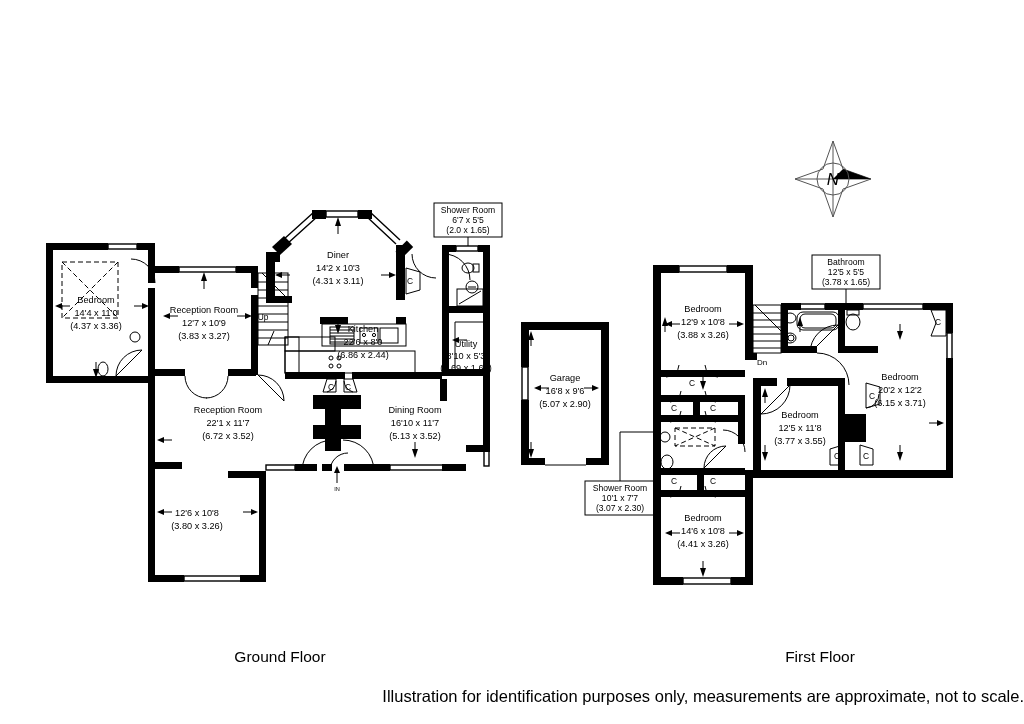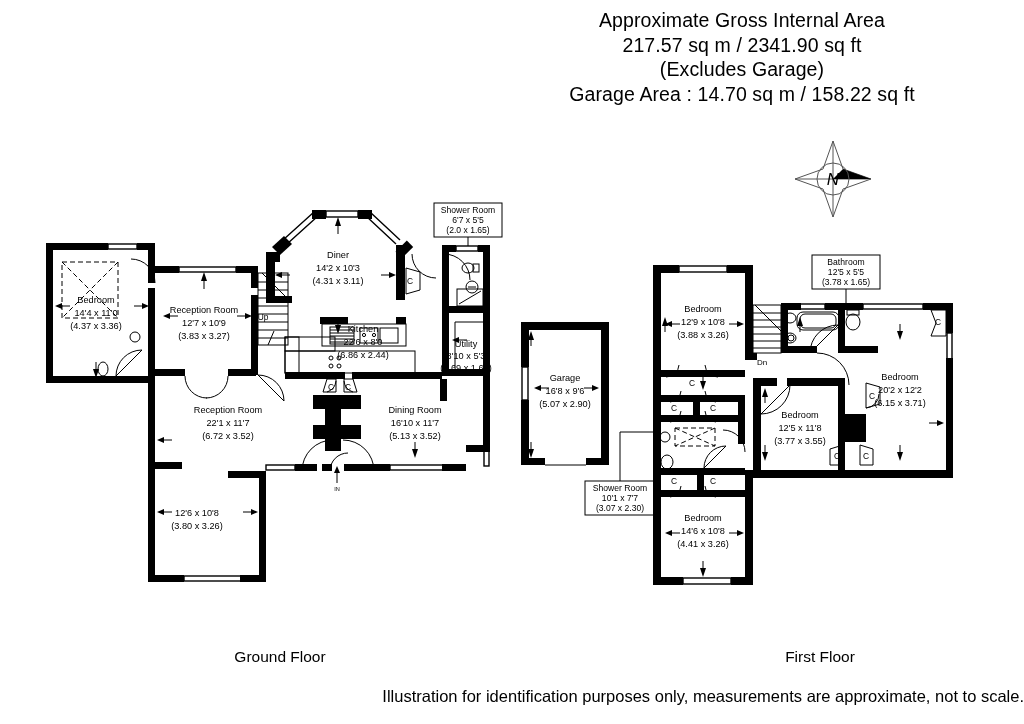--- a/index.html
+++ b/index.html
@@ -76,26 +76,20 @@
   .cupb    { font-size: 8.4px; text-anchor: middle; }
   .tiny    { font-size: 6.4px; text-anchor: middle; }
   .callout-box { fill: #ffffff; stroke: #000000; stroke-width: 1; }
   .compass-line { fill: none; stroke: #555555; stroke-width: 1; }
 </style>
 </head>
 <body>
 
 <div id="plan-root">
 
-  <div class="hdr">
-    <div>Approximate Gross Internal Area</div>
-    <div>217.57 sq m / 2341.90 sq ft</div>
-    <div>(Excludes Garage)</div>
-    <div>Garage Area : 14.70 sq m / 158.22 sq ft</div>
-  </div>
 
   <svg id="plan-svg" width="1024" height="724" viewBox="0 0 1024 724">
 
     <g>
       <path class="compass-line" d="M833,141 L843,169 L871,179 L843,189 L833,217 L823,189 L795,179 L823,169 Z"></path>
       <path class="compass-line" d="M833,141 L833,217 M795,179 L871,179"></path>
       <path class="wall" d="M833,179 L843,169 L871,179 Z"></path>
       <circle cx="833" cy="179" r="16" class="compass-line"></circle>
       <text class="rm-name" x="833" y="185" style="font-size:17px;font-style:italic;">N</text>
     </g>

